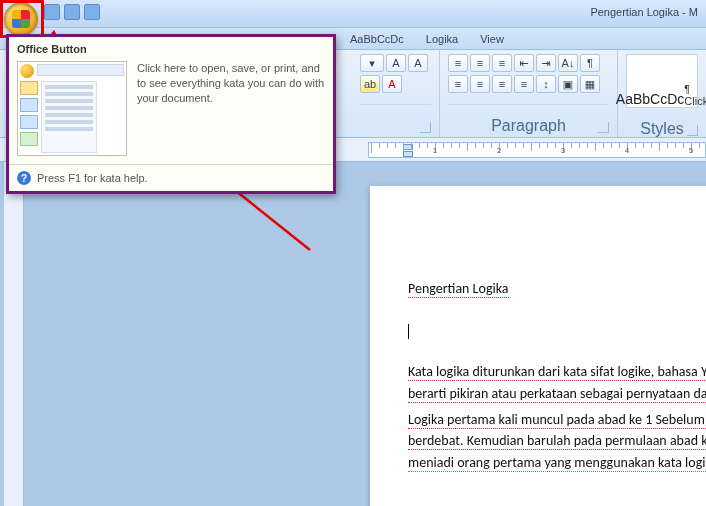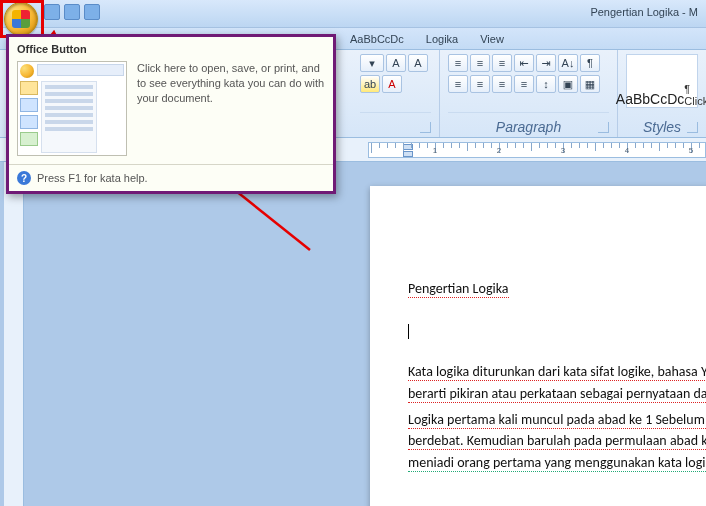--- a/index.html
+++ b/index.html
@@ -28,22 +28,22 @@
   .ribbon{height:88px;background:linear-gradient(#e9f1fb,#d6e6f8);border-bottom:1px solid #9bbde0;
           display:flex;padding-left:352px;}
   .group{border-right:1px solid #b7cde8;padding:4px 8px 2px 8px;display:flex;flex-direction:column;
          justify-content:space-between;min-width:0;}
   .group-rows{display:flex;flex-direction:column;gap:3px;}
   .icon-row{display:flex;gap:2px;align-items:center;}
   .ribbtn{width:20px;height:18px;border:1px solid #a9c3e2;border-radius:2px;
           background:linear-gradient(#fff,#e6effa);display:flex;align-items:center;justify-content:center;
           font-size:11px;color:#345;}
   .ribbtn.w{width:24px;}
-  .group-label{text-align:center;font-size:14px;color:#4b6b93;padding-top:6px;
-               border-top:1px solid #c9dbf0;position:relative;font-style:italic;}
+  .group-label{text-align:center;font-size:16px;color:#4b6b93;padding-top:12px;
+               border-top:1px solid #c9dbf0;position:relative;}
   .group-label::after{content:"";position:absolute;right:0;bottom:2px;width:10px;height:10px;
                       border:1px solid #9abce0;border-left:none;border-top:none;}
   .style-box{width:72px;height:54px;border:1px solid #c0d4ec;background:#fff;
              display:flex;flex-direction:row;align-items:flex-end;justify-content:center;
              font-size:11px;color:#333;}
   .style-box .big{font-size:14px;color:#222;}
   
   .ruler-bar{height:24px;background:#e8f1fb;border-bottom:1px solid #9bbde0;padding-left:28px;
              display:flex;align-items:center;}
   .ruler-fill{flex:0 0 340px;}

